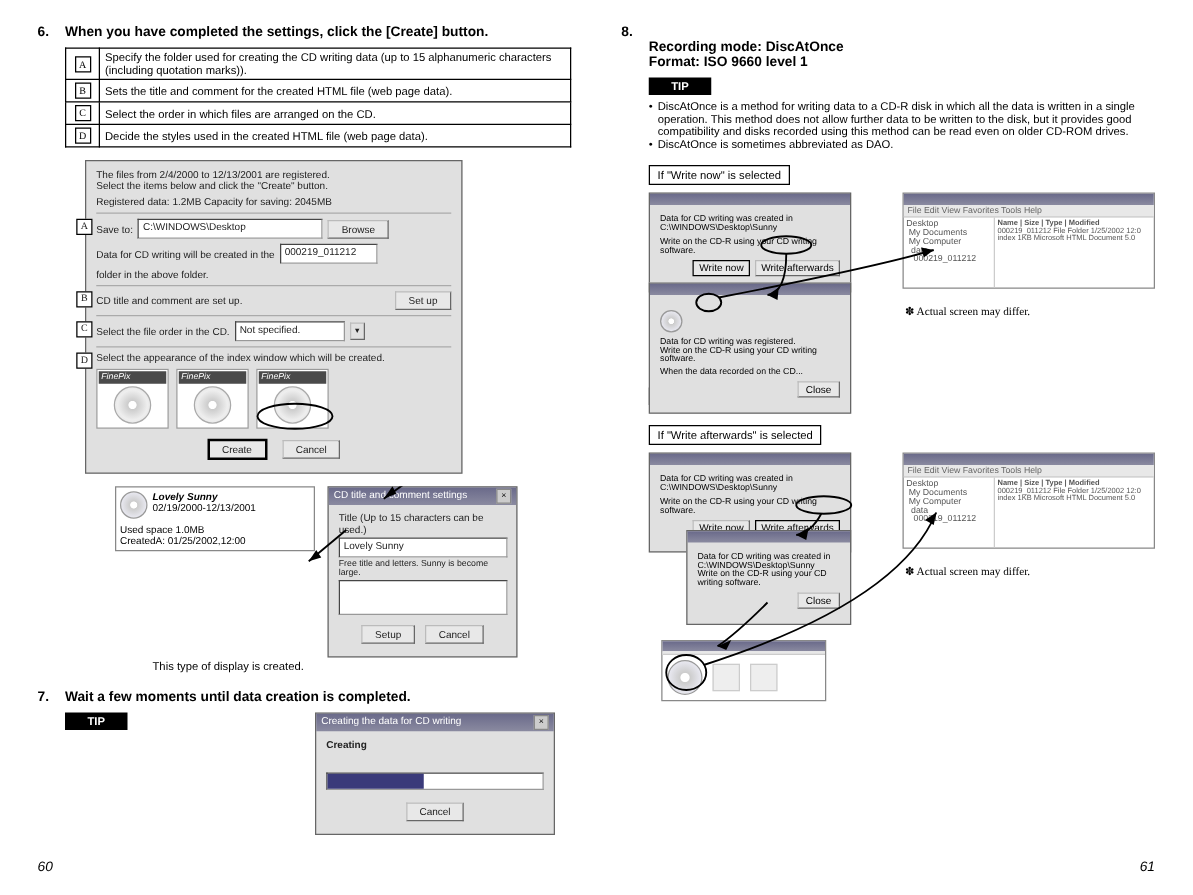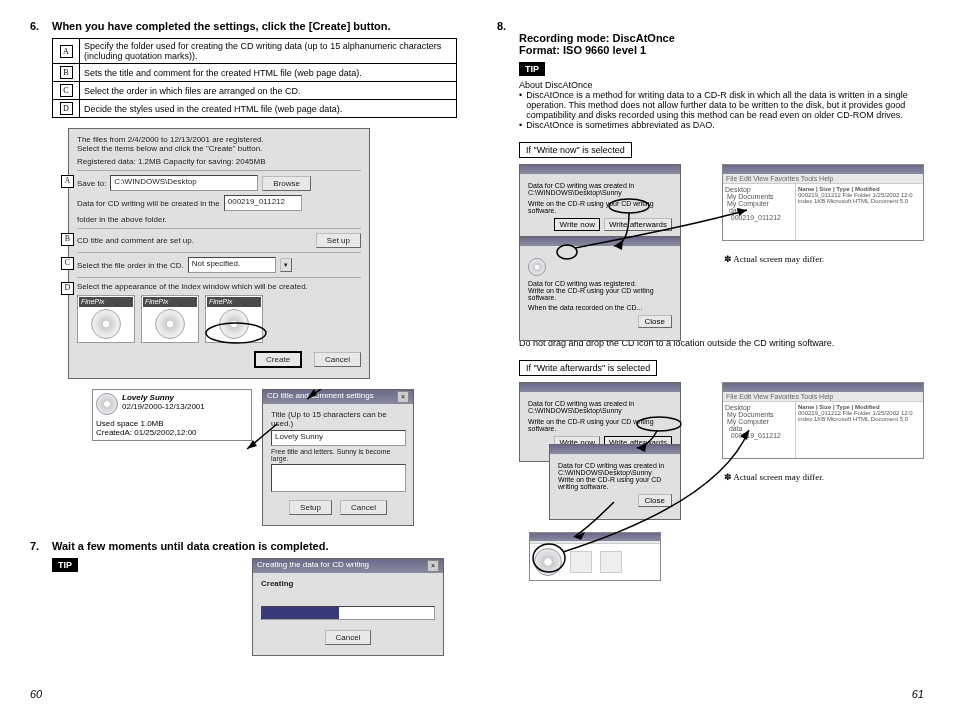--- a/index.html
+++ b/index.html
@@ -20,21 +20,21 @@
 .dlg .titlebar .xbtn{background:#ccc;color:#000;width:10px;height:10px;line-height:10px;text-align:center;border:1px solid #888;font-size:7px}
 .dlg .body{padding:6px 8px}
 .row{display:flex;align-items:center;gap:4px;margin:4px 0}
 .input{background:#fff;border:1px inset #999;padding:1px 3px;font-size:8px;height:12px;display:inline-block}
 .btn{background:#e8e8e8;border:1px outset #bbb;padding:2px 10px;font-size:8px;display:inline-block}
 .thumbs{display:flex;gap:6px;margin-top:4px}
 .thumb{width:56px;height:46px;background:#fff;border:1px solid #999;position:relative;overflow:hidden}
 .thumb .fpix{position:absolute;top:1px;left:1px;right:1px;height:10px;background:#4a4a4a;color:#fff;font-size:7px;font-style:italic;padding-left:2px;line-height:10px}
 .thumb .cd{position:absolute;bottom:3px;left:50%;transform:translateX(-50%);width:28px;height:28px;border-radius:50%;background:radial-gradient(circle,#fff 15%,#ccc 18%,#eee 60%,#ddd 100%);border:1px solid #aaa}
 .lbl{position:absolute;left:-16px;width:11px;height:11px;font-size:8px;text-align:center;border:1px solid #000;background:#fff;font-family:serif}
-.tip{background:#000;color:#fff;display:inline-block;padding:2px 6px;font-size:9px;font-weight:bold;margin-bottom:4px}
+.tip{background:#000;color:#fff;display:inline-block;padding:2px 18px;font-size:9px;font-weight:bold;margin-bottom:4px}
 .notebox{margin:6px 0}
 .boxlabel{border:1px solid #000;display:inline-block;padding:2px 6px;font-size:9px;margin:6px 0}
 .arrow{stroke:#000;stroke-width:1.5;fill:none}
 .caption{font-size:9px;margin-top:2px}
 .minidlg{background:#e0e0e0;border:1px solid #666;font-size:7px}
 .minidlg .titlebar{background:linear-gradient(#6a6a8a,#8a8aa0);height:9px}
 .minidlg .body{padding:8px}
 .explorer{background:#fff;border:1px solid #888;font-size:7px}
 .explorer .menubar{background:#e8e8e8;border-bottom:1px solid #ccc;padding:1px 3px;color:#666}
 .explorer .content{display:flex;height:56px}
@@ -131,21 +131,21 @@
                     <div class="fpix">FinePix</div>
                     <div class="cd"></div>
                   </div>
         <div class="thumb">
                     <div class="fpix">FinePix</div>
                     <div class="cd"></div>
                   </div>
       </div>
     </div>
 
-    <div class="row" style="justify-content:flex-end;margin-top:8px;gap:12px">
+    <div class="row" style="justify-content:center;margin-top:8px;gap:12px">
       <span class="btn" style="border:2px solid #000">Create</span>
       <span class="btn">Cancel</span>
     </div>
   </div>
 </div>
 
 <svg class="overlay" width="340" height="220">
   <ellipse cx="168" cy="205" rx="30" ry="10" class="arrow"></ellipse>
 </svg>
 </div>
@@ -180,20 +180,21 @@
       </div>
     </div>
   </div>
   <svg class="overlay" width="340" height="110">
     <path d="M 185 35 L 155 60" class="arrow"></path>
     <polygon points="155,60 161,51 165,57" fill="#000"></polygon>
     <path d="M 240 -8 L 215 10" class="arrow"></path>
     <polygon points="215,10 225,6 222,0" fill="#000"></polygon>
   </svg>
 </div>
+<div class="caption" style="margin-left:70px">This type of display is created.</div>
 </div>
 
 <div class="stepnum" style="margin-top:14px">
   <span class="n">7.</span>
   <span class="t">Wait a few moments until data creation is completed.</span>
 </div>
 <div class="ind" style="display:flex;gap:20px;align-items:flex-start">
   <div style="width:180px">
     <div class="tip">TIP</div>
   </div>
@@ -224,21 +225,20 @@
   <span class="t">
     <br>
     <span>Recording mode: DiscAtOnce</span><br>
     <span>Format: ISO 9660 level 1</span>
   </span>
 </div>
 
 <div class="ind">
 <div class="notebox">
   <div class="tip">TIP</div>
-  <div class="small">About DiscAtOnce</div>
   <div class="small" style="display:flex;gap:4px">
             <span>•</span>
             <span>DiscAtOnce is a method for writing data to a CD-R disk in which all the data is written in a single operation. This method does not allow further data to be written to the disk, but it provides good compatibility and disks recorded using this method can be read even on older CD-ROM drives.</span>
           </div>
   <div class="small" style="display:flex;gap:4px">
             <span>•</span>
             <span>DiscAtOnce is sometimes abbreviated as DAO.</span>
           </div>
 </div>
 
@@ -296,21 +296,20 @@
     <polygon points="95,82 104,76 103,86" fill="#000"></polygon>
     <ellipse cx="48" cy="88" rx="10" ry="7" class="arrow"></ellipse>
     <path d="M 56 84 Q 180 60 228 46" class="arrow"></path>
     <polygon points="228,46 218,44 220,52" fill="#000"></polygon>
   </svg>
   <div class="caption" style="position:absolute;top:88px;right:0;width:200px"><span class="ast">✽ Actual screen may differ.</span></div>
 </div>
 
 <div class="notebox" style="margin-top:6px">
   <div class="tip">NOTE</div>
-  <div class="small">Do not drag and drop the CD icon to a location outside the CD writing software.</div>
 </div>
 
 <div class="boxlabel">If "Write afterwards" is selected</div>
 
 <div style="position:relative;height:230px">
   <div class="minidlg" style="position:absolute;top:0;left:0;width:160px">
     <div class="titlebar"></div>
     <div class="body">
       <div>Data for CD writing was created in</div>
       <div>C:\WINDOWS\Desktop\Sunny</div>

